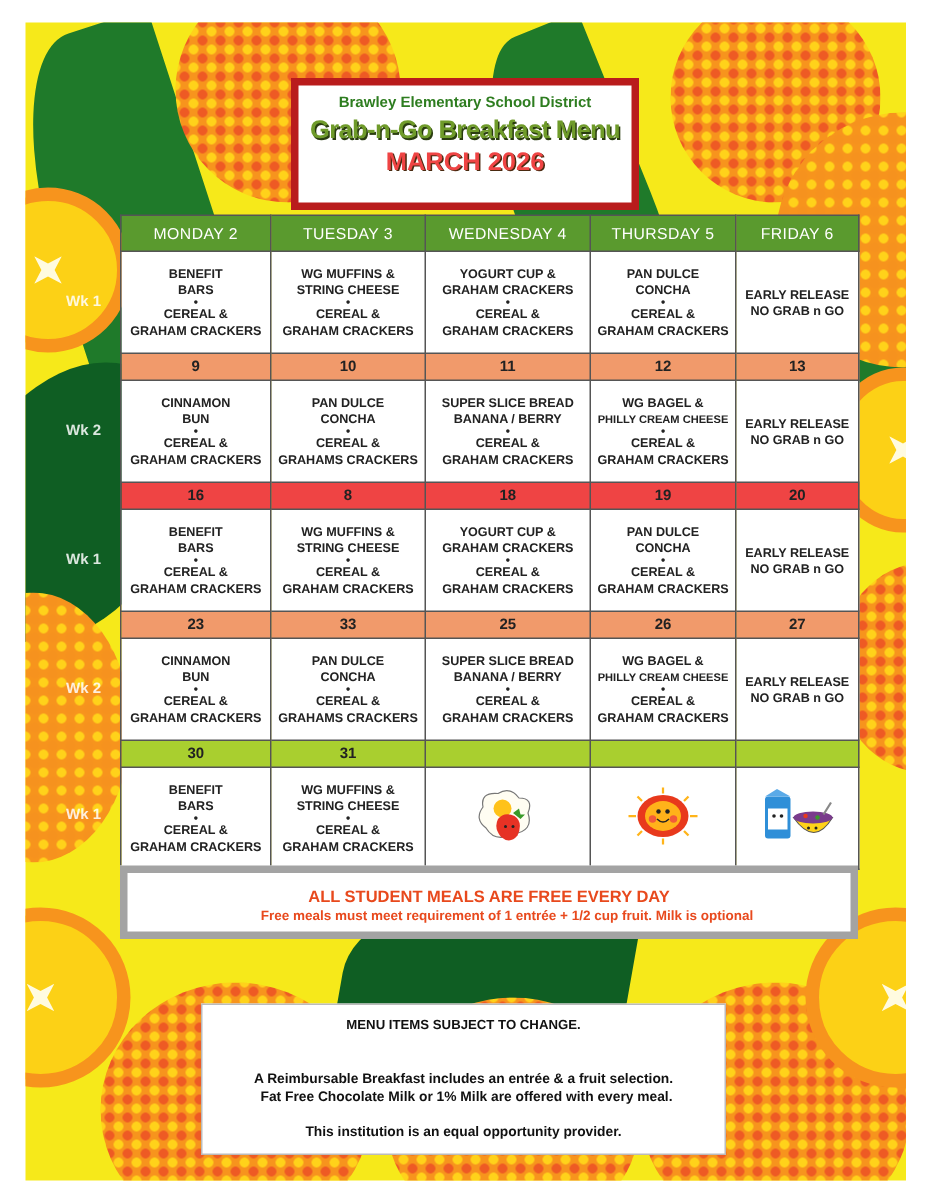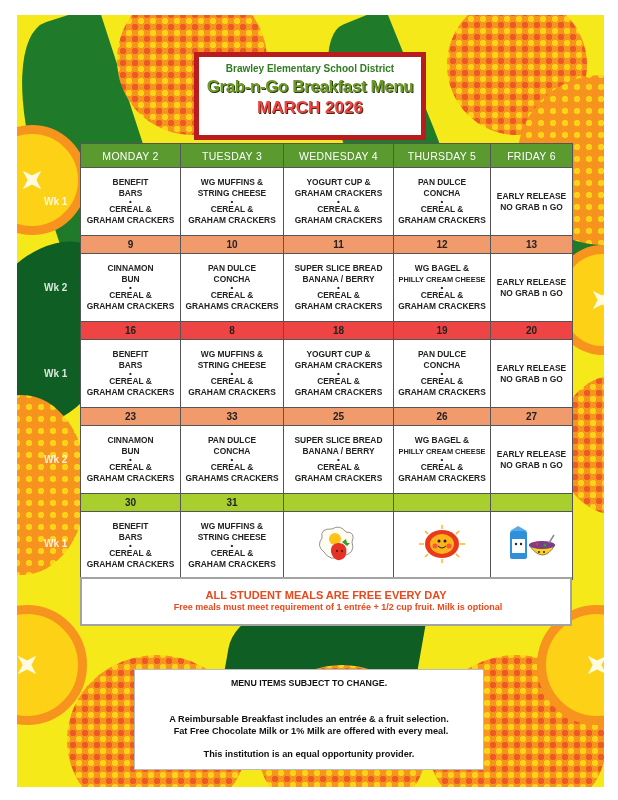--- a/index.html
+++ b/index.html
@@ -33,21 +33,21 @@
   table.cal td, table.cal th { border: 1px solid #555; text-align: center; padding: 0; }
   col.c1 { width: 100px; } col.c2 { width: 103px; } col.c3 { width: 110px; } col.c4 { width: 97px; } col.c5 { width: 82px; }
   th.day { background: #5a9a2e; color: #fff; font-size: 10.5px; font-weight: normal; height: 23px; letter-spacing: .3px; }
   tr.date td { height: 17px; font-size: 10px; font-weight: bold; color: #222; }
   tr.date.salmon td { background: #f19a6b; }
   tr.date.yellow td { background: #ef4444; }
   tr.date.lime td { background: #a9cf2f; }
   tr.body td { background: #fff; height: 67px; font-size: 8.4px; font-weight: bold; color: #222; line-height: 11px; vertical-align: middle; }
   .dot { display: block; line-height: 5px; font-size: 8px; }
   .sm { font-size: 7.4px; }
-  .notes { position: absolute; left: 80px; top: 577px; width: 492px; height: 49px; background: #fff; border: 2px solid #a3a3a3;
+  .notes { position: absolute; left: 80px; top: 577px; width: 492px; height: 49px; background: #fff; border: 5px solid #a3a3a3;
            box-sizing: border-box; text-align: center; color: #e8491d; font-weight: bold; }
   .notes .n1 { font-size: 11px; margin-top: 10px; }
   .notes .n2 { font-size: 9px; margin-top: 1px; padding-left: 24px; }
   .footer { position: absolute; left: 134px; top: 669px; width: 350px; height: 101px; background: #fff; border: 1px solid #bbb;
             box-sizing: border-box; text-align: center; font-size: 9.2px; color: #111; line-height: 12px; font-weight: bold; }
   .footer .f1 { margin-top: 7px; font-size: 8.8px; }
   .footer .f2 { margin-top: 24px; }
   .footer .f3 { padding-left: 4px; }
   .footer .f4 { margin-top: 11px; }
 

